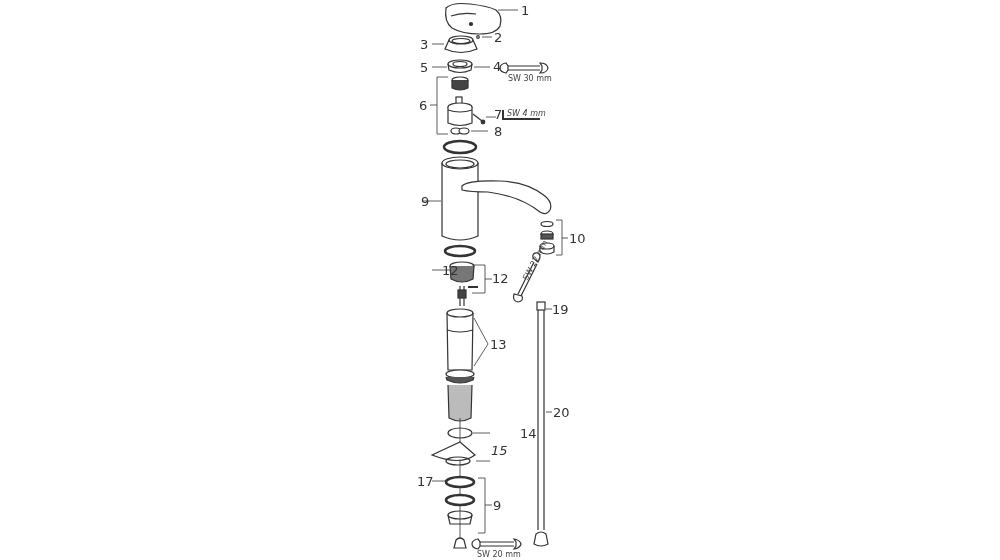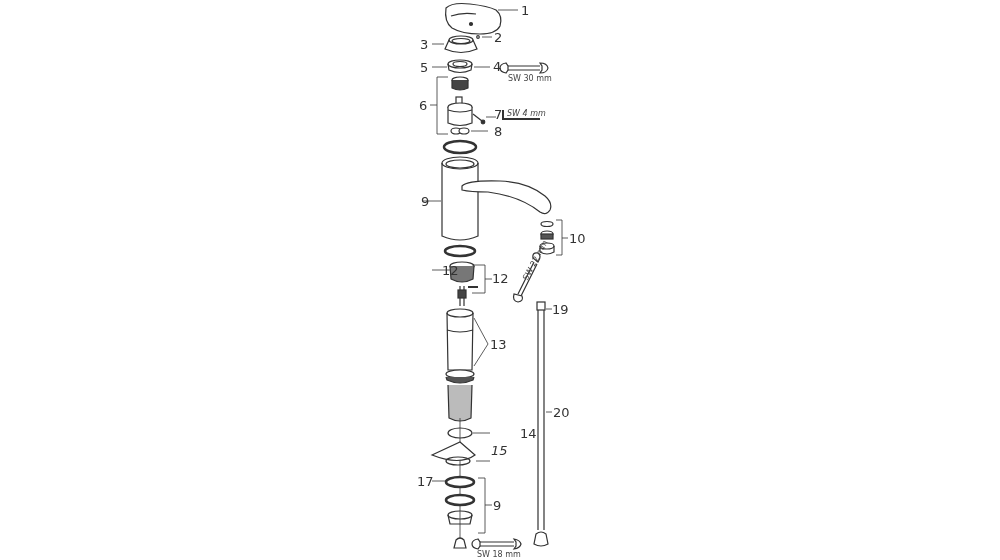--- a/index.html
+++ b/index.html
@@ -174,13 +174,13 @@
 <div class="lbl" style="left:491px;top:427px;margin-left:29px;">14</div>
 <div class="lbl" style="left:491px;top:444px;font-style:italic;">15</div>
 <div class="lbl" style="left:493px;top:499px;">9</div>
 <div class="lbl" style="left:417px;top:475px;">17</div>
 <div class="lbl" style="left:553px;top:406px;">20</div>
 <div class="lbl" style="left:552px;top:303px;">19</div>
 
 <div class="tool" style="left:508px;top:75px;">SW 30 mm</div>
 <div class="tool" style="left:507px;top:110px;font-style:italic;">SW 4 mm</div>
 <div class="tool" style="left:522px;top:278px;transform:rotate(-62deg);transform-origin:left top;">SW 22 mm</div>
-<div class="tool" style="left:477px;top:551px;">SW 18 mm</div>
+<div class="tool" style="left:477px;top:551px;">SW 20 mm</div>
 
 </body></html>

